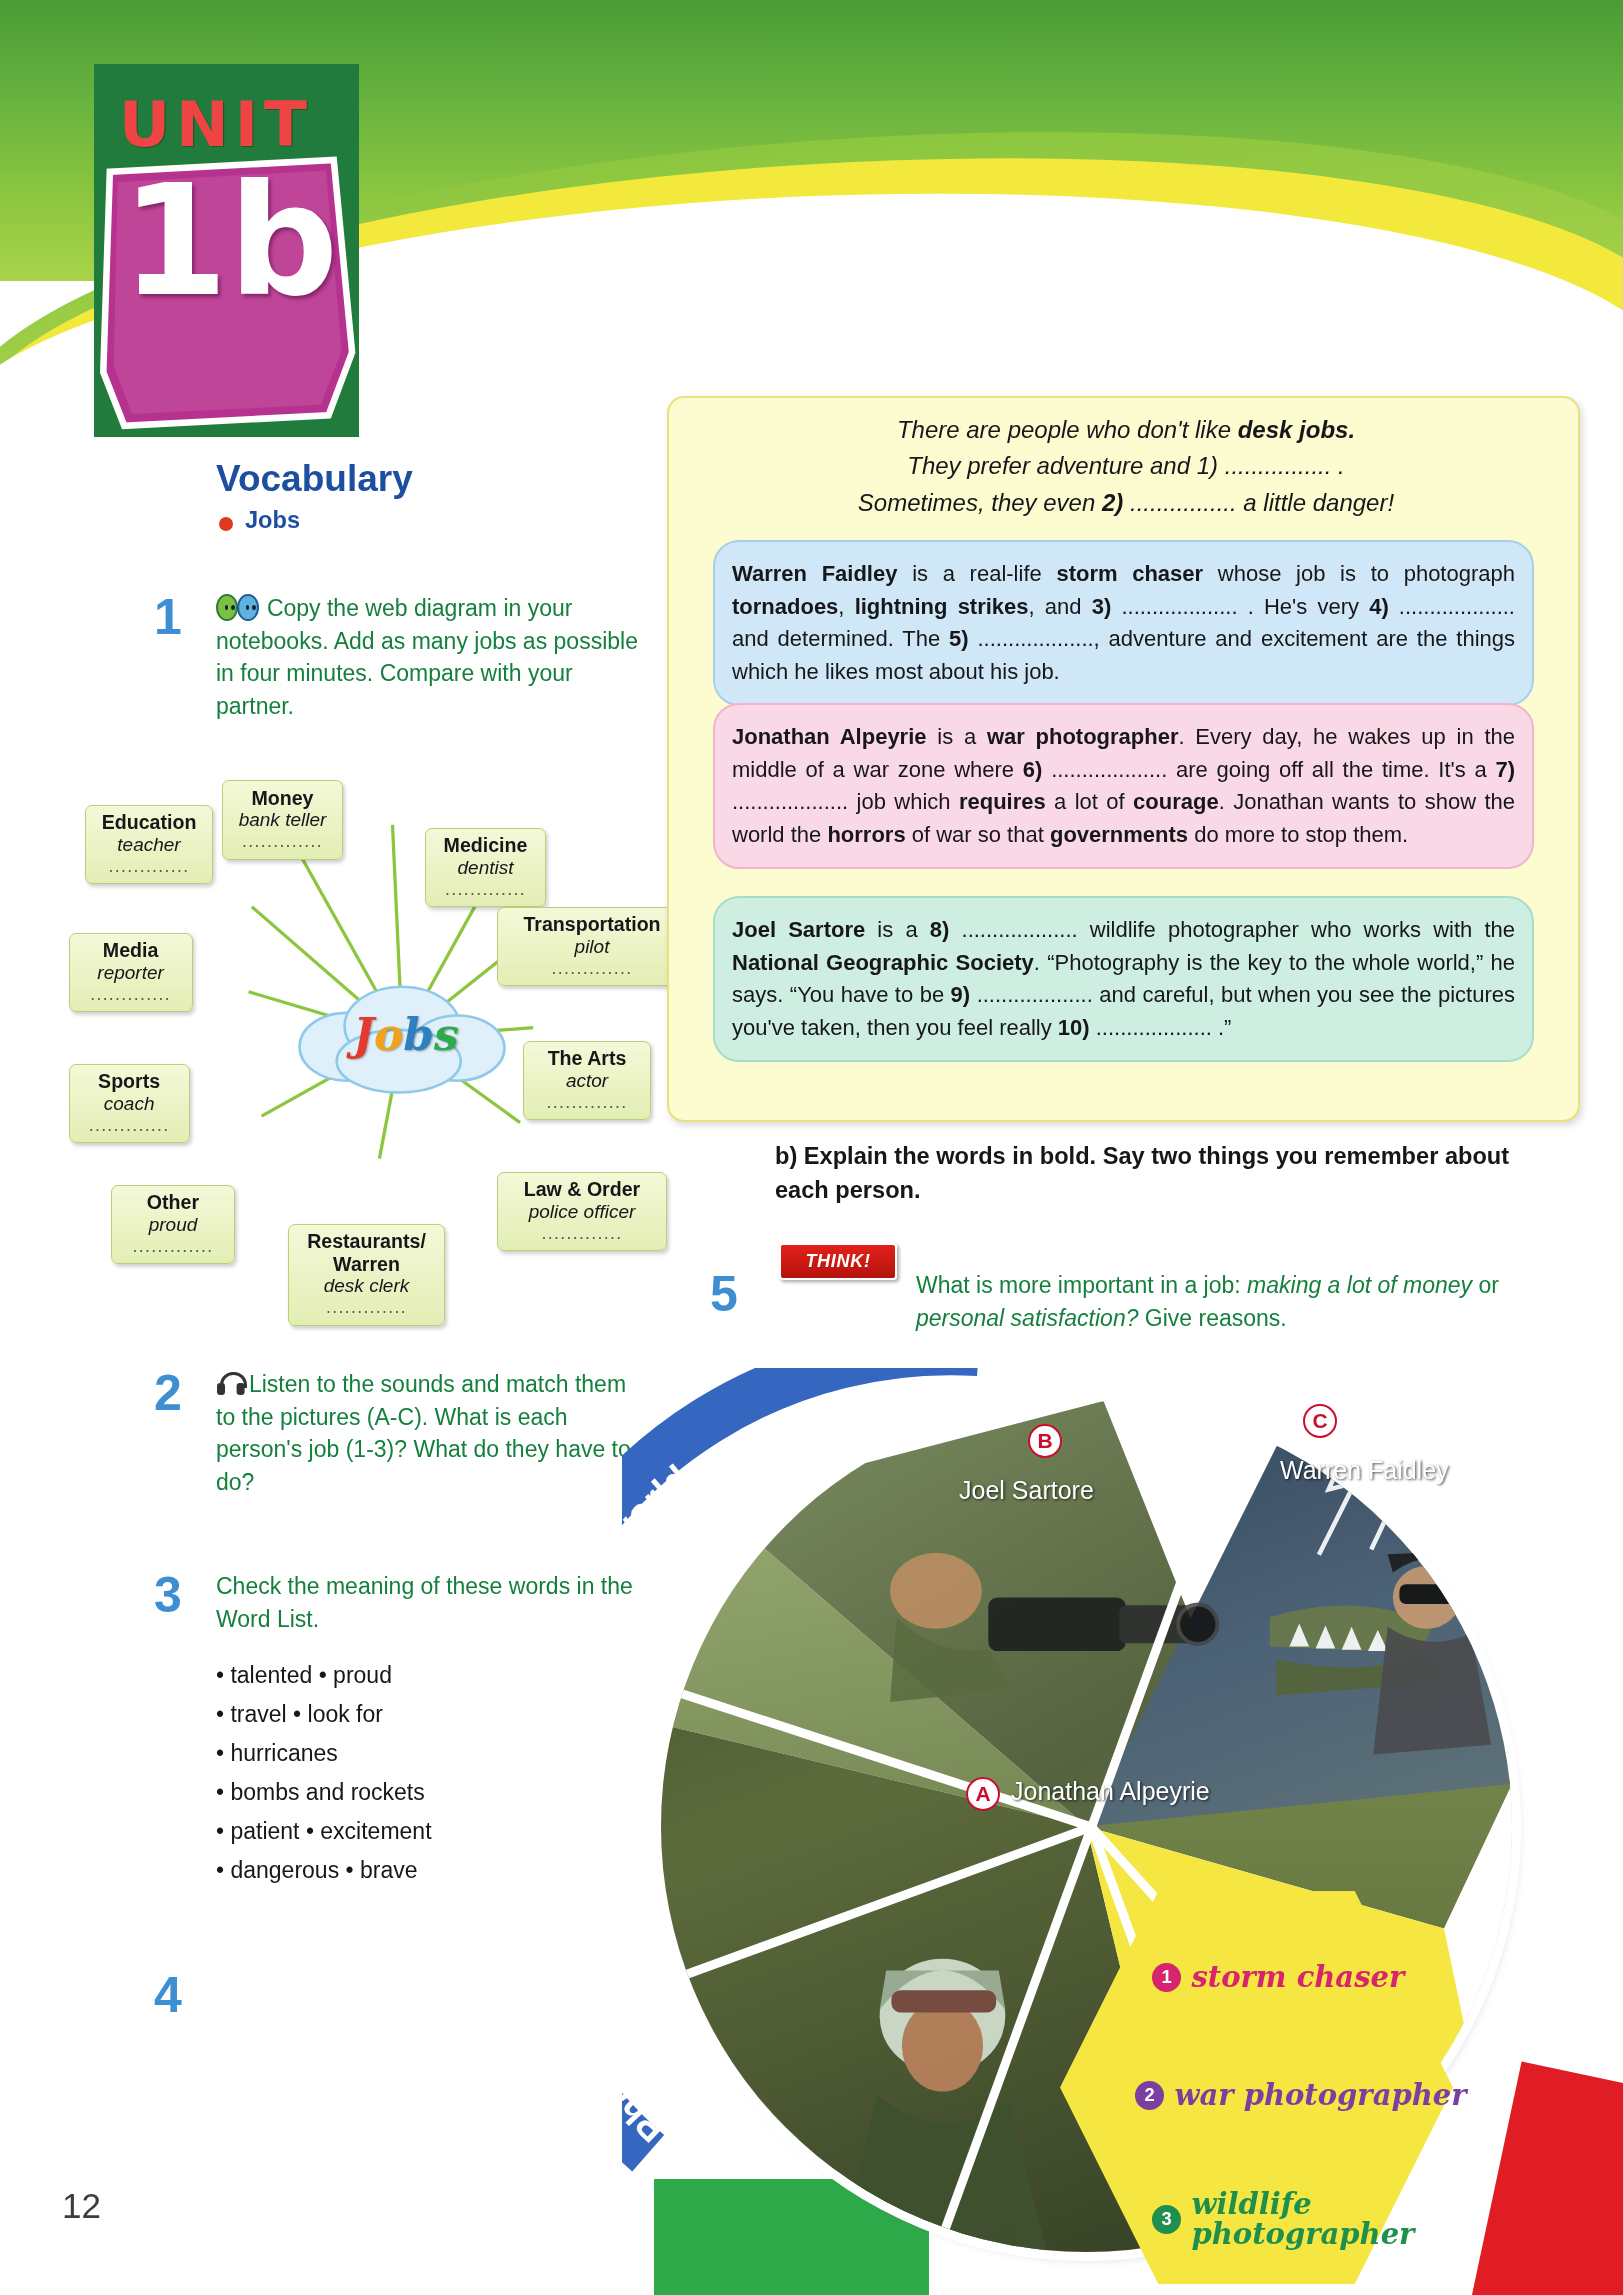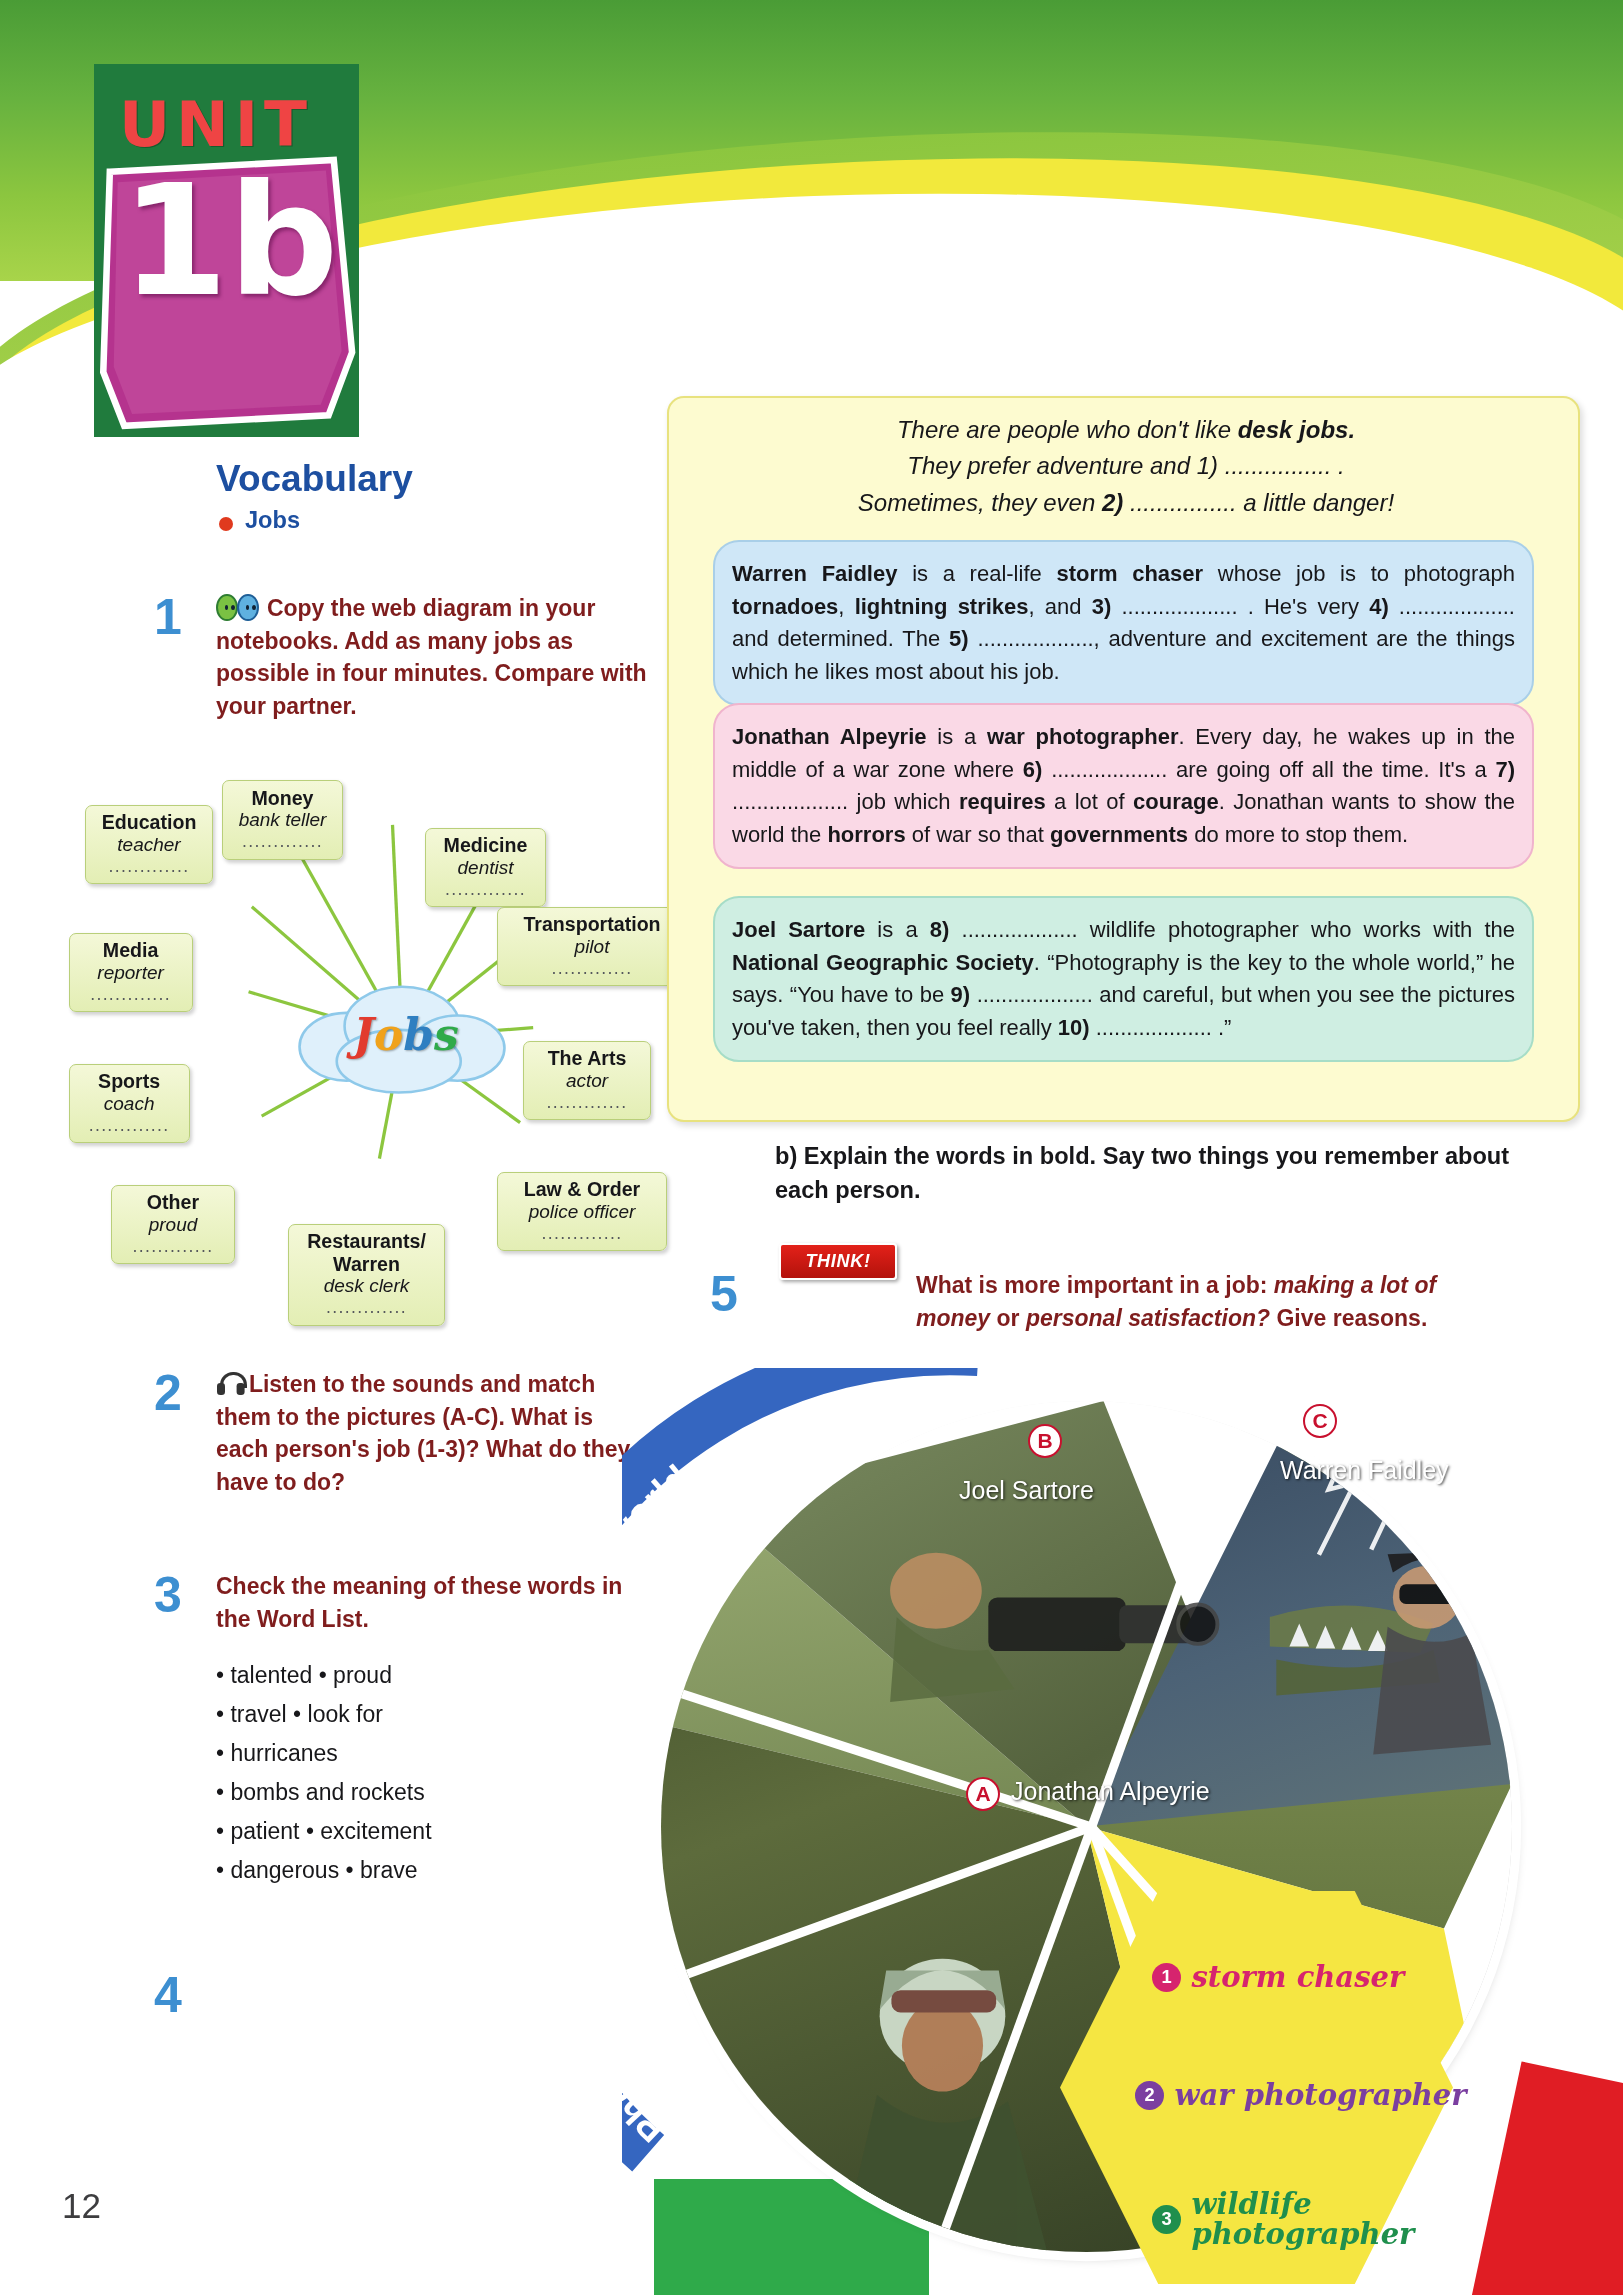--- a/index.html
+++ b/index.html
@@ -99,21 +99,21 @@
   }
 
   .ex-num {
     position: absolute;
     font-family: "Liberation Sans", sans-serif;
     font-weight: bold; color: #3d8fd1;
     font-size: 50px; line-height: 1;
   }
   .ex-body {
     position: absolute;
-    font-weight: bold; font-size: 23px; line-height: 1.42; color: #7f1d1d;
+    font-weight: normal; font-size: 23px; line-height: 1.42; color: #15803d;
   }
 
   .partner-icon {
     display: inline-block; vertical-align: -6.5px;
     width: 47px; height: 30px; position: relative; margin-right: 3.9px;
   }
   .pi-head {
     position: absolute; width: 22px; height: 27.5px; border-radius: 50%;
     background: #7ac143; border: 2px solid #2e7d32;
   }

